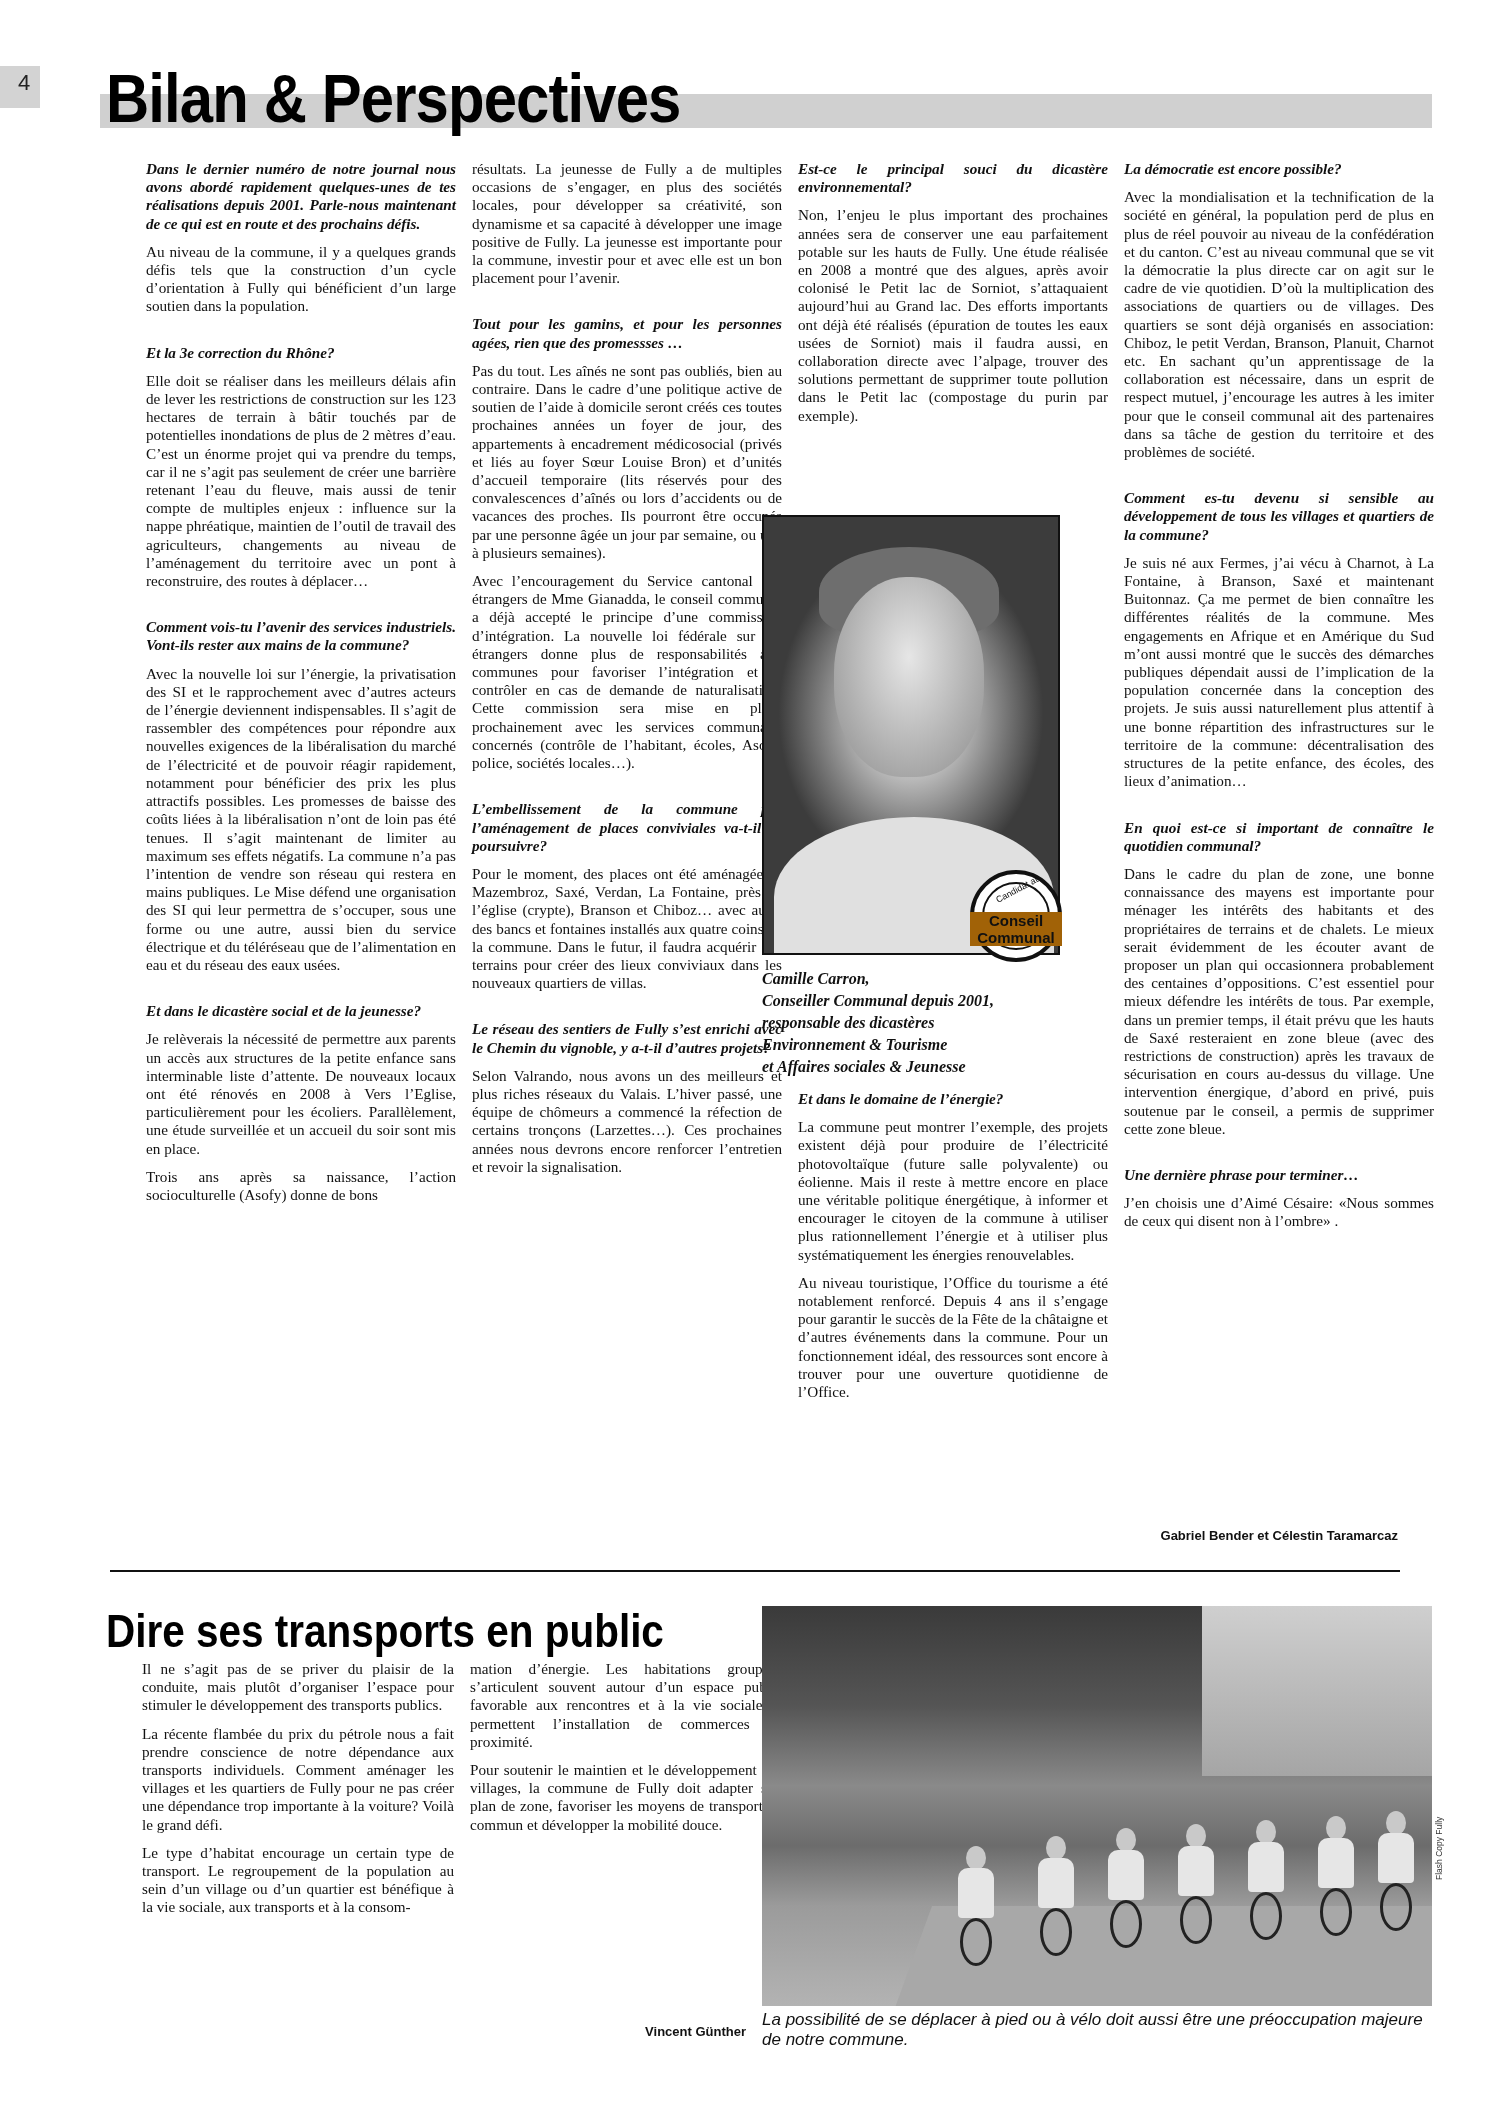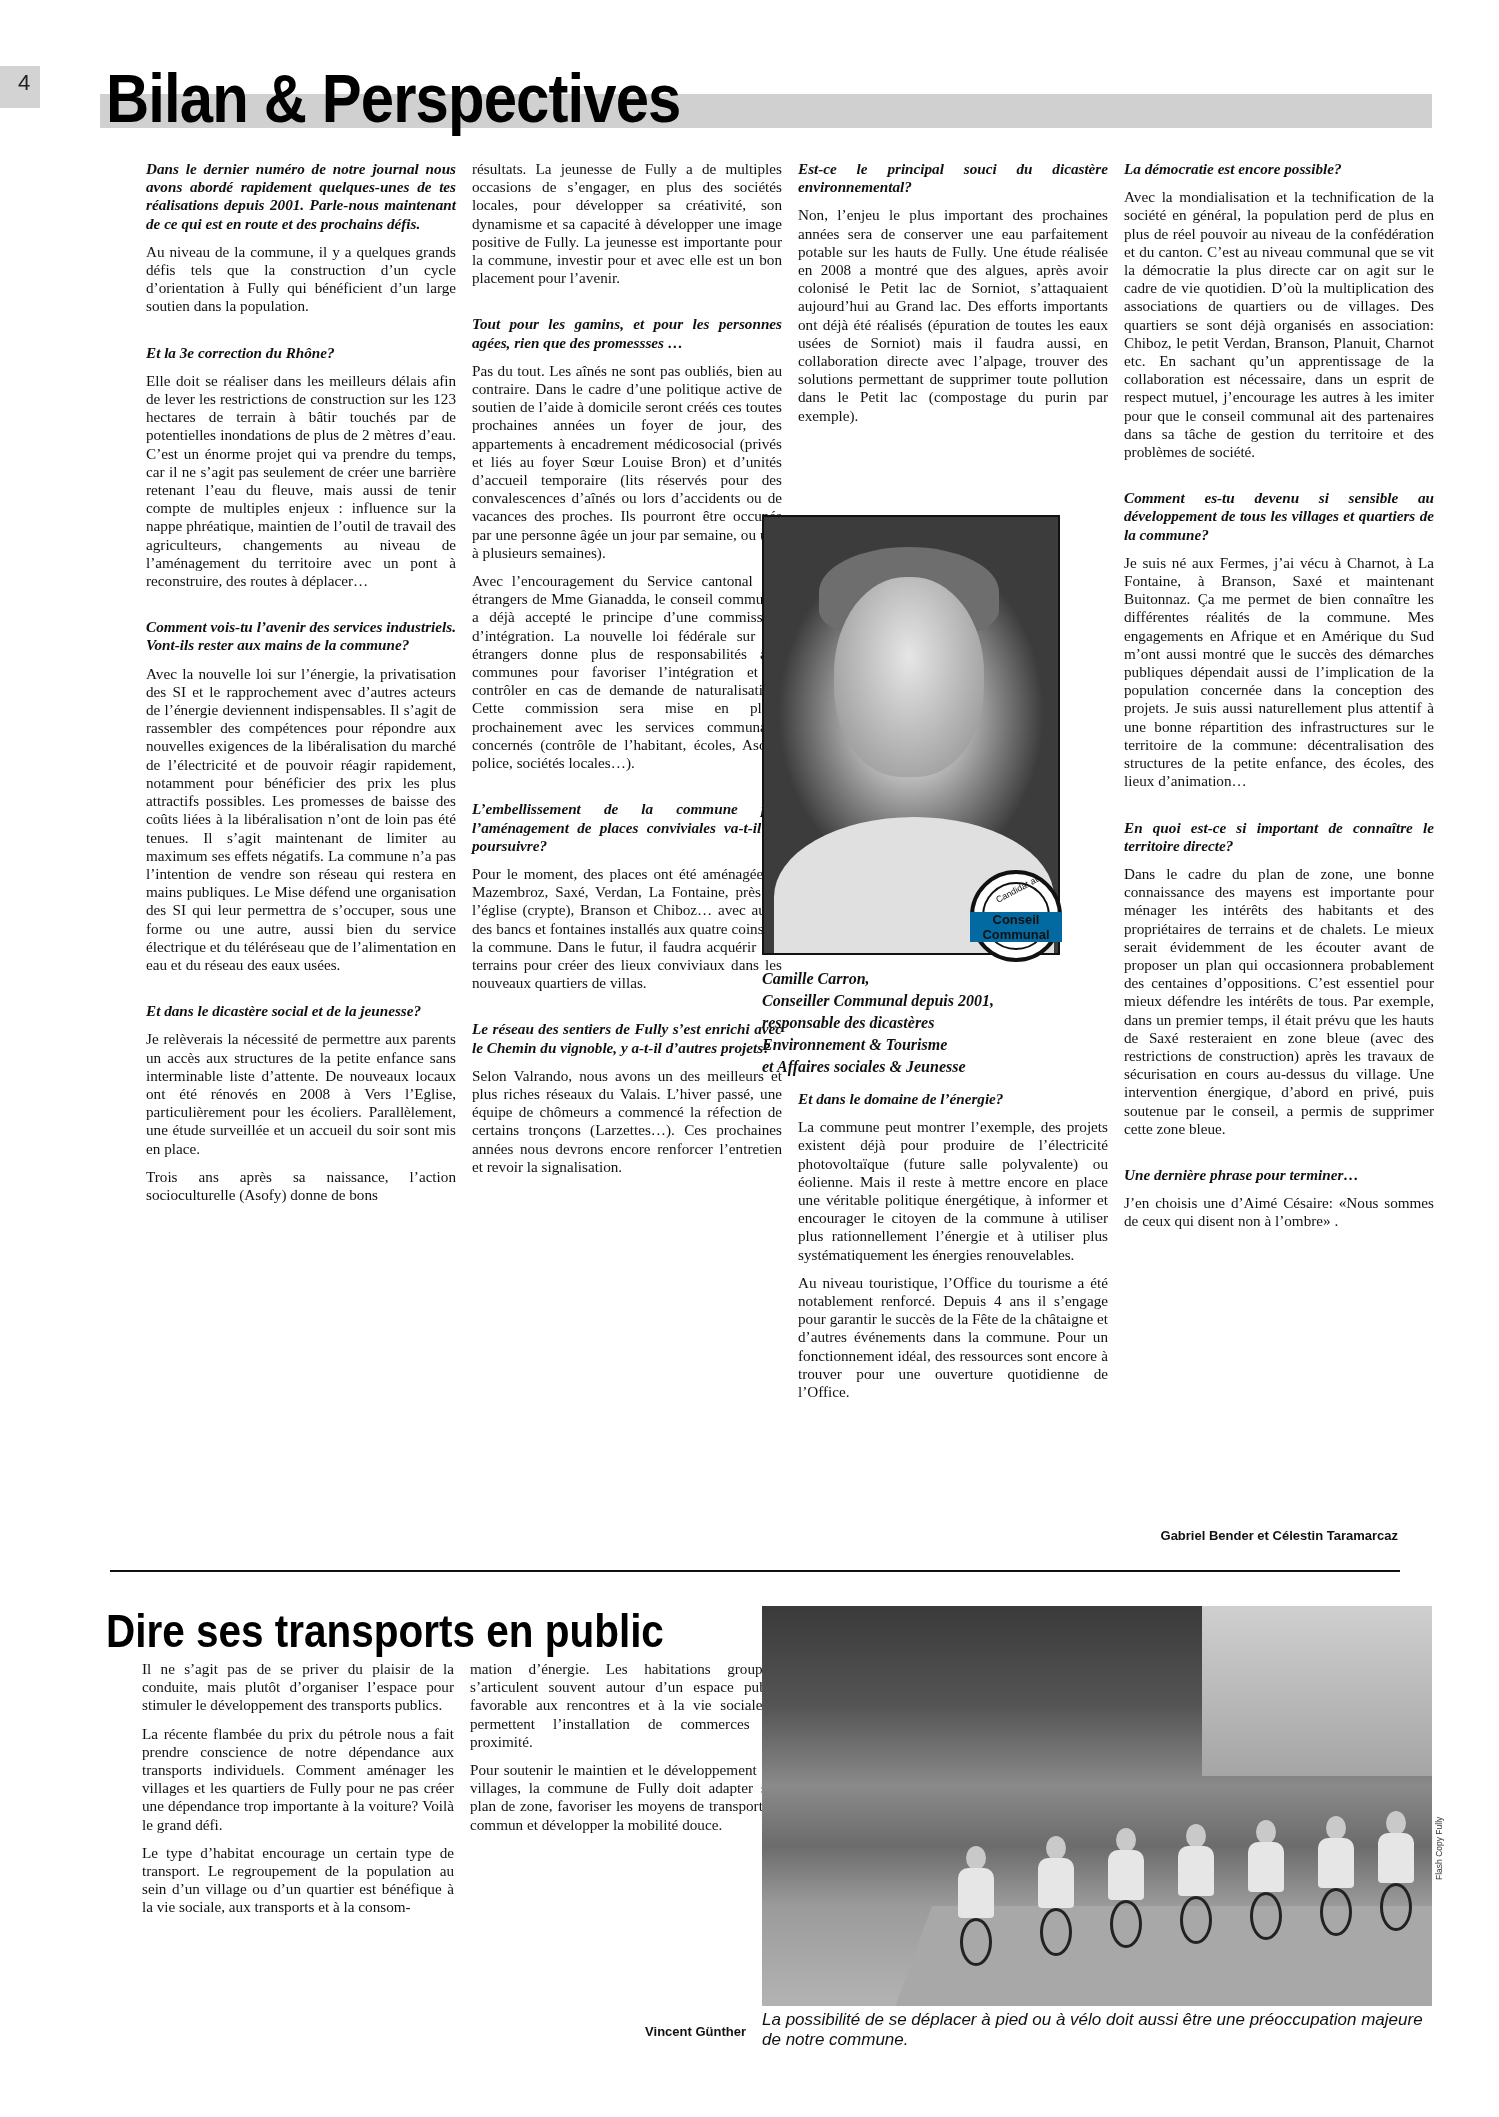--- a/index.html
+++ b/index.html
@@ -16,21 +16,21 @@
   .col2 { left: 436px; top: 160px; width: 310px; font-family: Liberation Serif, serif; }
   .col3 { left: 762px; top: 160px; width: 310px; }
   .col4 { left: 1088px; top: 160px; width: 310px; }
   .portrait { position: absolute; left: 762px; top: 515px; width: 298px; height: 440px; border: 2px solid #111; background: radial-gradient(ellipse 45% 38% at 50% 45%, #d8d8d8 0%, #b9b9b9 40%, #7a7a7a 70%, #3c3c3c 100%); overflow: hidden; }
   .portrait .face { position: absolute; left: 70px; top: 60px; width: 150px; height: 200px; border-radius: 48% 48% 45% 45%; background: radial-gradient(ellipse at 50% 40%, #e6e6e6, #9e9e9e 80%); }
   .portrait .hair { position: absolute; left: 55px; top: 30px; width: 180px; height: 90px; border-radius: 50% 50% 30% 30%; background: #6e6e6e; }
   .portrait .shirt { position: absolute; left: 10px; top: 300px; width: 280px; height: 160px; border-radius: 50% 50% 0 0; background: #e0e0e0; }
   .stamp { position: absolute; left: 970px; top: 870px; width: 92px; height: 92px; border: 4px solid #111; border-radius: 50%; background: #fff; }
   .stamp-inner { position: absolute; left: 8px; top: 8px; width: 68px; height: 68px; border: 2px solid #111; border-radius: 50%; }
   .stamp-top { position: absolute; left: 18px; top: 10px; width: 52px; font-family: "Liberation Sans", sans-serif; font-size: 9px; text-align: center; transform: rotate(-28deg); }
-  .stamp-label { position: absolute; left: -4px; top: 38px; width: 92px; background: #0369a1; font-family: "Liberation Sans", sans-serif; font-size: 13px; font-weight: bold; text-align: center; }
+  .stamp-label { position: absolute; left: -4px; top: 38px; width: 92px; background: #a16207; font-family: "Liberation Sans", sans-serif; font-size: 15px; font-weight: bold; text-align: center; }
   .caption { position: absolute; left: 762px; top: 968px; width: 300px; font-style: italic; font-weight: bold; font-size: 16px; line-height: 22px; }
   .signature { position: absolute; font-family: "Liberation Sans", sans-serif; font-weight: bold; font-size: 13px; }
   .sig1 { left: 1110px; top: 1528px; width: 288px; text-align: right; }
   .rule { position: absolute; height: 1.5px; background: #111; }
   .rule1 { left: 110px; top: 1570px; width: 1290px; }
   .title2 { position: absolute; left: 106px; top: 1608px; font-family: "Liberation Sans", sans-serif; font-weight: bold; font-size: 46px; line-height: 1; color: #000; transform: scaleX(0.88); transform-origin: left top; }
   .b1 { left: 106px; top: 1660px; width: 312px; }
   .b2 { left: 434px; top: 1660px; width: 312px; }
   .sig2 { left: 434px; top: 2024px; width: 312px; text-align: right; }
   .photo2 { position: absolute; left: 762px; top: 1606px; width: 670px; height: 400px; background: linear-gradient(180deg, #3a3a3a 0%, #555 25%, #8a8a8a 45%, #6c6c6c 60%, #9b9b9b 75%, #b3b3b3 100%); overflow: hidden; }
@@ -98,21 +98,21 @@
     <p class="q first">Et dans le domaine de l’énergie?</p>
     <p class="a">La commune peut montrer l’exemple, des projets existent déjà pour produire de l’électricité photovoltaïque (future salle polyvalente) ou éolienne. Mais il reste à mettre encore en place une véritable politique énergétique, à informer et encourager le citoyen de la commune à utiliser plus rationnellement l’énergie et à utiliser plus systématiquement les énergies renouvelables.</p>
     <p class="a">Au niveau touristique, l’Office du tourisme a été notablement renforcé. Depuis 4 ans il s’engage pour garantir le succès de la Fête de la châtaigne et d’autres événements dans la commune. Pour un fonctionnement idéal, des ressources sont encore à trouver pour une ouverture quotidienne de l’Office.</p>
   </div>
 
 <div class="col col4">
     <p class="q first">La démocratie est encore possible?</p>
     <p class="a">Avec la mondialisation et la technification de la société en général, la population perd de plus en plus de réel pouvoir au niveau de la confédération et du canton. C’est au niveau communal que se vit la démocratie la plus directe car on agit sur le cadre de vie quotidien. D’où la multiplication des associations de quartiers ou de villages. Des quartiers se sont déjà organisés en association: Chiboz, le petit Verdan, Branson, Planuit, Charnot etc. En sachant qu’un apprentissage de la collaboration est nécessaire, dans un esprit de respect mutuel, j’encourage les autres à les imiter pour que le conseil communal ait des partenaires dans sa tâche de gestion du territoire et des problèmes de société.</p>
     <p class="q">Comment es-tu devenu si sensible au développement de tous les villages et quartiers de la commune?</p>
     <p class="a">Je suis né aux Fermes, j’ai vécu à Charnot, à La Fontaine, à Branson, Saxé et maintenant Buitonnaz. Ça me permet de bien connaître les différentes réalités de la commune. Mes engagements en Afrique et en Amérique du Sud m’ont aussi montré que le succès des démarches publiques dépendait aussi de l’implication de la population concernée dans la conception des projets. Je suis aussi naturellement plus attentif à une bonne répartition des infrastructures sur le territoire de la commune: décentralisation des structures de la petite enfance, des écoles, des lieux d’animation…</p>
-    <p class="q">En quoi est-ce si important de connaître le territoire directe?</p>
+    <p class="q">En quoi est-ce si important de connaître le quotidien communal?</p>
     <p class="a">Dans le cadre du plan de zone, une bonne connaissance des mayens est importante pour ménager les intérêts des habitants et des propriétaires de terrains et de chalets. Le mieux serait évidemment de les écouter avant de proposer un plan qui occasionnera probablement des centaines d’oppositions. C’est essentiel pour mieux défendre les intérêts de tous. Par exemple, dans un premier temps, il était prévu que les hauts de Saxé resteraient en zone bleue (avec des restrictions de construction) après les travaux de sécurisation en cours au-dessus du village. Une intervention énergique, d’abord en privé, puis soutenue par le conseil, a permis de supprimer cette zone bleue.</p>
     <p class="q">Une dernière phrase pour terminer…</p>
     <p class="a">J’en choisis une d’Aimé Césaire: «Nous sommes de ceux qui disent non à l’ombre» .</p>
   </div>
 <div class="signature sig1">Gabriel Bender et Célestin Taramarcaz</div>
 
 <div class="rule rule1"></div>
 
 <h2 class="title2">Dire ses transports en public</h2>
 <div class="col b1">

